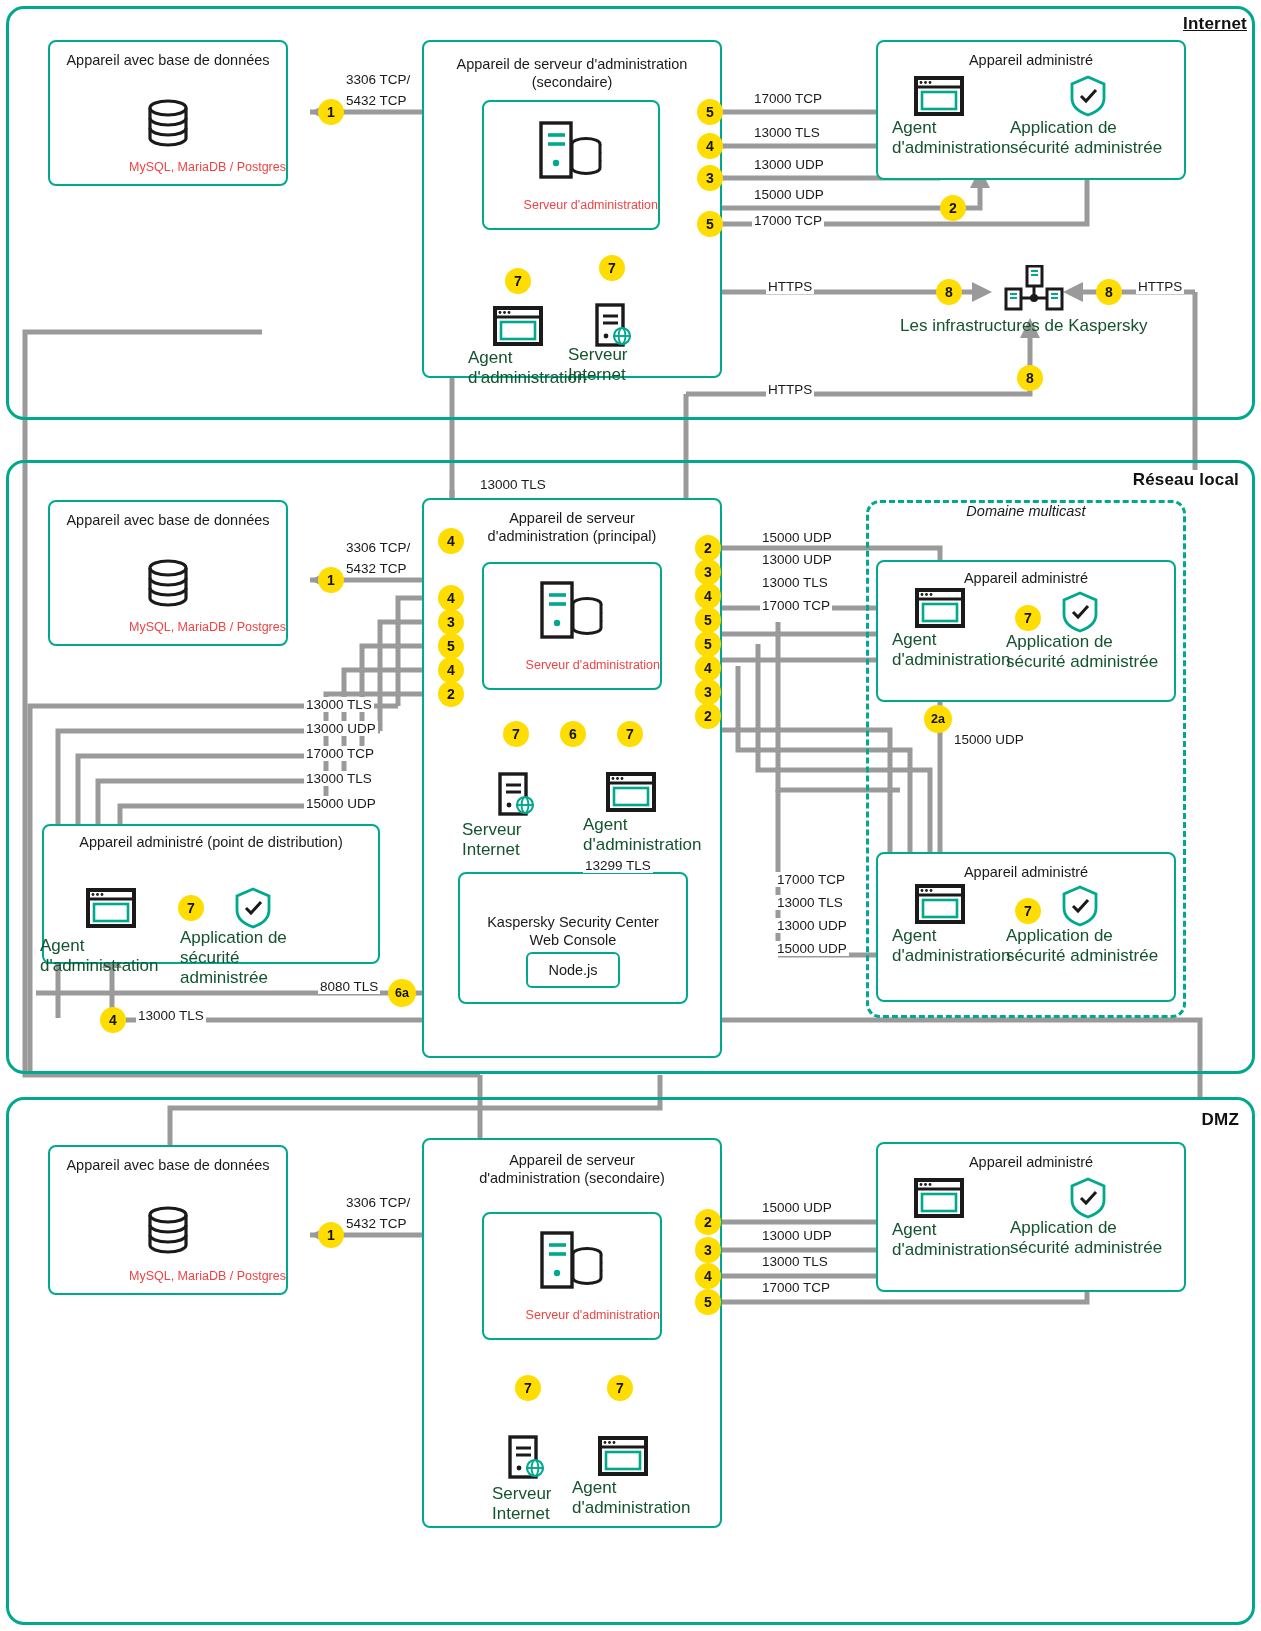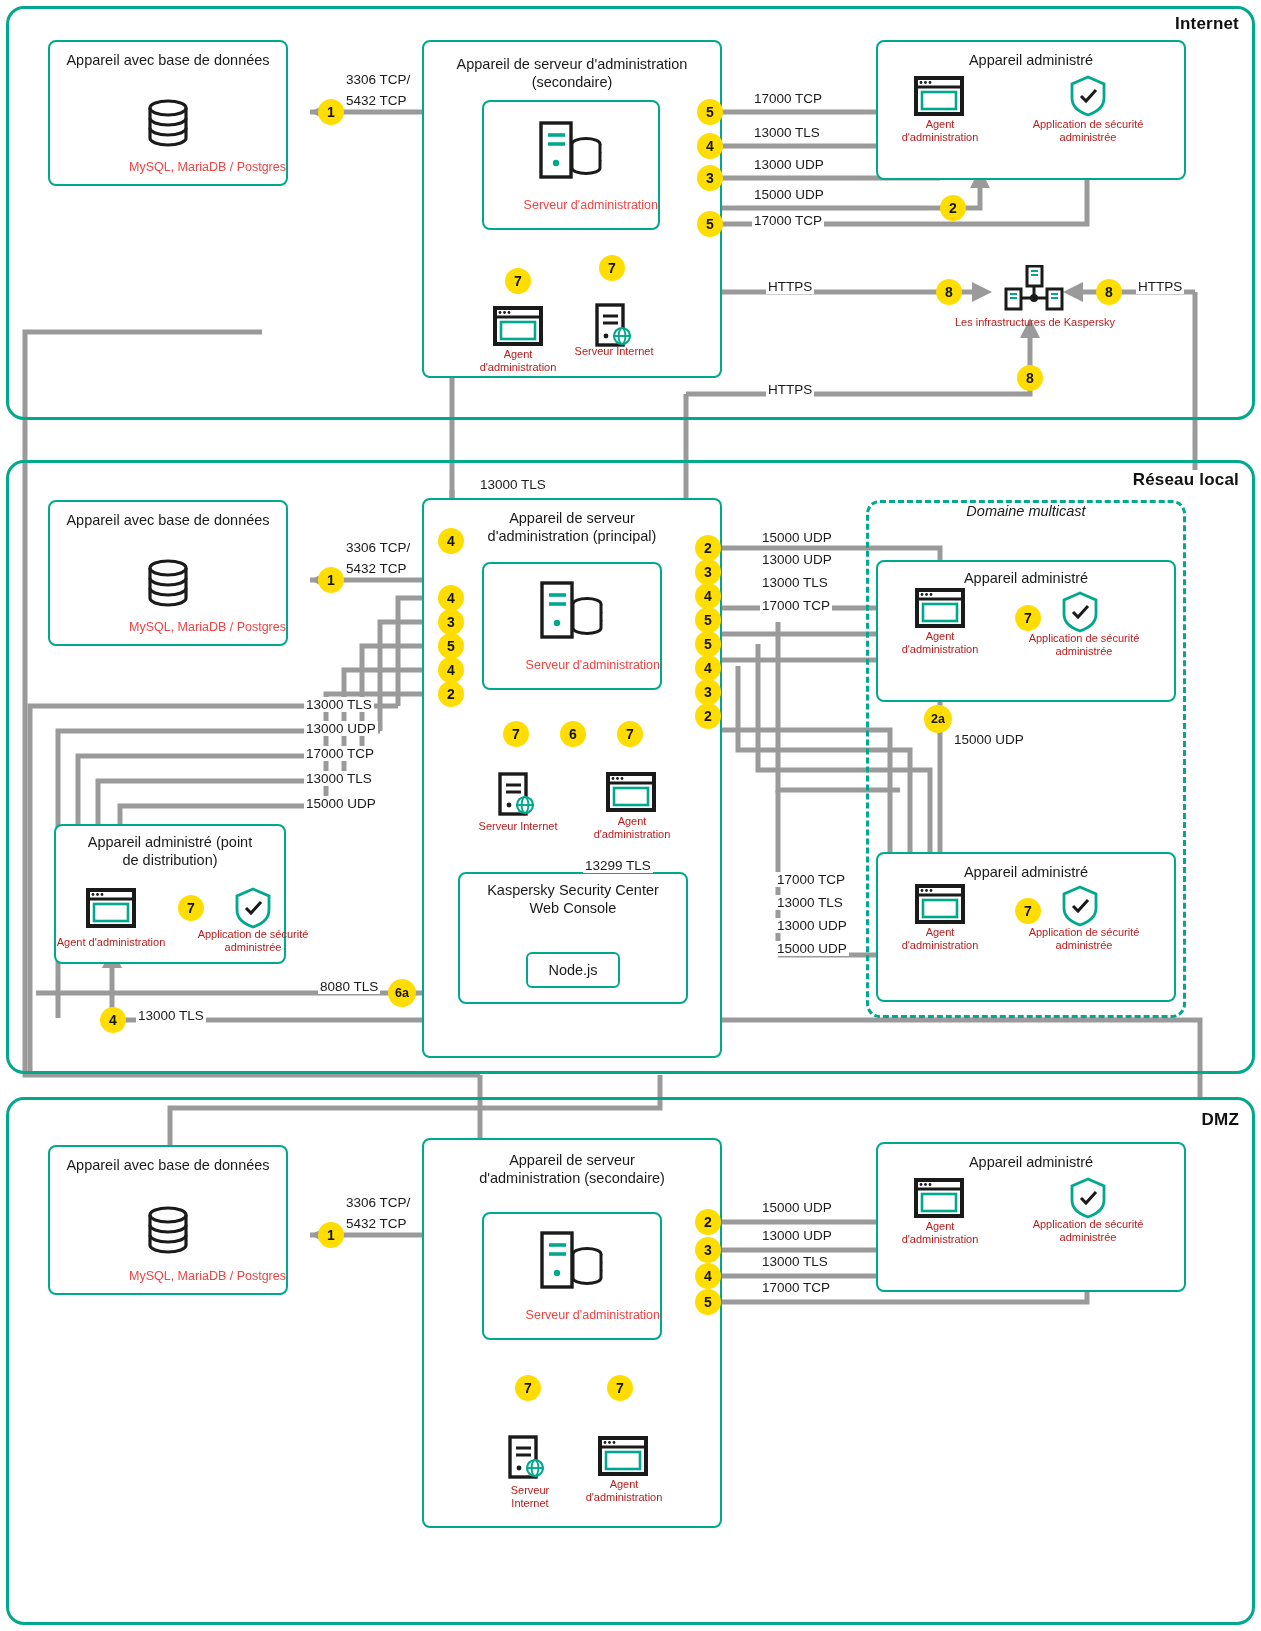--- a/index.html
+++ b/index.html
@@ -4,21 +4,21 @@
 <style>
   html,body{margin:0;padding:0;background:#ffffff;}
   body{font-family:"Liberation Sans", sans-serif;color:#1a1a1a;}
   #stage{position:relative;width:1261px;height:1631px;overflow:hidden;background:#fff;}
   .zone{position:absolute;border:3px solid #00a88e;border-radius:18px;box-sizing:border-box;background:transparent;}
   .zone-label{position:absolute;font-weight:bold;font-size:17px;color:#111;letter-spacing:.2px;}
   .box{position:absolute;border:2.6px solid #00a88e;border-radius:8px;box-sizing:border-box;background:#fff;}
   .box.dashed{border-style:dashed;border-width:3px;border-radius:14px;background:transparent;}
   .box-title{position:absolute;left:0;right:0;text-align:center;font-size:14.5px;line-height:1.22;color:#1a1a1a;}
   .cap{position:absolute;text-align:right;font-size:12.5px;line-height:1.2;color:#ef4444;}
-  .node-label{position:absolute;text-align:center;font-size:11px;line-height:1.18;color:#b91c1c;}
+  .node-label{position:absolute;text-align:left;font-size:17px;line-height:1.18;color:#14532d;}
   .portlbl{position:absolute;font-size:13.5px;color:#1a1a1a;white-space:nowrap;background:#fff;padding:0 2px;}
   .badge{position:absolute;width:26px;height:26px;border-radius:50%;background:#ffdd00;color:#141414;
          font-size:14px;font-weight:bold;display:flex;align-items:center;justify-content:center;line-height:1;}
   .badge.wide{width:28px;height:28px;font-size:12.5px;}
   .icon{position:absolute;}
   .nodejs{position:absolute;border:2.4px solid #00a88e;border-radius:6px;background:#fff;
           display:flex;align-items:center;justify-content:center;font-size:14.5px;color:#1a1a1a;}
   svg.wires{position:absolute;left:0;top:0;width:1261px;height:1631px;pointer-events:none;}
   svg.wires path,svg.wires line{fill:none;stroke:#9a9a9a;stroke-width:5;}
   svg.wires polygon.ah{fill:#9a9a9a;stroke:none;}
@@ -176,21 +176,21 @@
     <polygon class="ah" points="678,1302 698,1292 698,1312"></polygon>
 
     <path d="M528 1442 V 1350"></path>
     <polygon class="ah" points="528,1340 518,1360 538,1360"></polygon>
     <polygon class="ah" points="528,1450 518,1430 538,1430"></polygon>
     <path d="M620 1442 V 1350"></path>
     <polygon class="ah" points="620,1340 610,1360 630,1360"></polygon>
   </svg>
 
   <div class="zone" style="left:6px;top:6px;width:1249px;height:414px;"></div>
-  <div class="zone-label" style="right:22px;top:14px;">Internet</div>
+  <div class="zone-label" style="right:14px;top:14px;text-decoration:underline;">Internet</div>
 
   <div class="zone" style="left:6px;top:460px;width:1249px;height:614px;"></div>
   <div class="zone-label" style="right:22px;top:470px;">Réseau local</div>
 
   <div class="zone" style="left:6px;top:1097px;width:1249px;height:528px;"></div>
   <div class="zone-label" style="right:22px;top:1110px;">DMZ</div>
 
   <div class="box" style="left:48px;top:40px;width:240px;height:146px;">
     <div class="box-title" style="top:10px;">Appareil avec base de données</div>
     <div class="icon" style="left:50%;top:56px;transform:translateX(-50%);">
@@ -383,27 +383,27 @@
       <line x1="2" y1="11" x2="48" y2="11" stroke="#1a1a1a" stroke-width="3.2"></line>
       <circle cx="7" cy="6.5" r="1.4" fill="#1a1a1a"></circle>
         <circle cx="11.5" cy="6.5" r="1.4" fill="#1a1a1a"></circle>
         <circle cx="16" cy="6.5" r="1.4" fill="#1a1a1a"></circle>
       <rect x="8" y="16" width="34" height="17" fill="#fff" stroke="#00a88e" stroke-width="2.6"></rect>
     </svg>
   </div>
   <div class="node-label" style="left:583px;top:815px;width:98px;">Agent d'administration</div>
 
   <div class="box" style="left:458px;top:872px;width:230px;height:132px;">
-    <div class="box-title" style="top:8px;padding:0 18px;">Kaspersky Security Center Web Console</div>
+    <div class="box-title" style="top:40px;padding:0 18px;">Kaspersky Security Center Web Console</div>
     <div class="nodejs" style="left:50%;top:78px;transform:translateX(-50%);width:90px;height:32px;">
       <span>Node.js</span>
     </div>
   </div>
 
-  <div class="box" style="left:54px;top:824px;width:232px;height:140px;">
+  <div class="box" style="left:42px;top:824px;width:338px;height:140px;">
     <div class="box-title" style="top:8px;padding:0 28px;">Appareil administré (point de distribution)</div>
   </div>
   <div class="icon" style="left:86px;top:888px;">
     <svg width="50" height="40" viewBox="0 0 50 40">
       <rect x="2" y="2" width="46" height="36" fill="#fff" stroke="#1a1a1a" stroke-width="4"></rect>
       <line x1="2" y1="11" x2="48" y2="11" stroke="#1a1a1a" stroke-width="3.2"></line>
       <circle cx="7" cy="6.5" r="1.4" fill="#1a1a1a"></circle>
         <circle cx="11.5" cy="6.5" r="1.4" fill="#1a1a1a"></circle>
         <circle cx="16" cy="6.5" r="1.4" fill="#1a1a1a"></circle>
       <rect x="8" y="16" width="34" height="17" fill="#fff" stroke="#00a88e" stroke-width="2.6"></rect>

